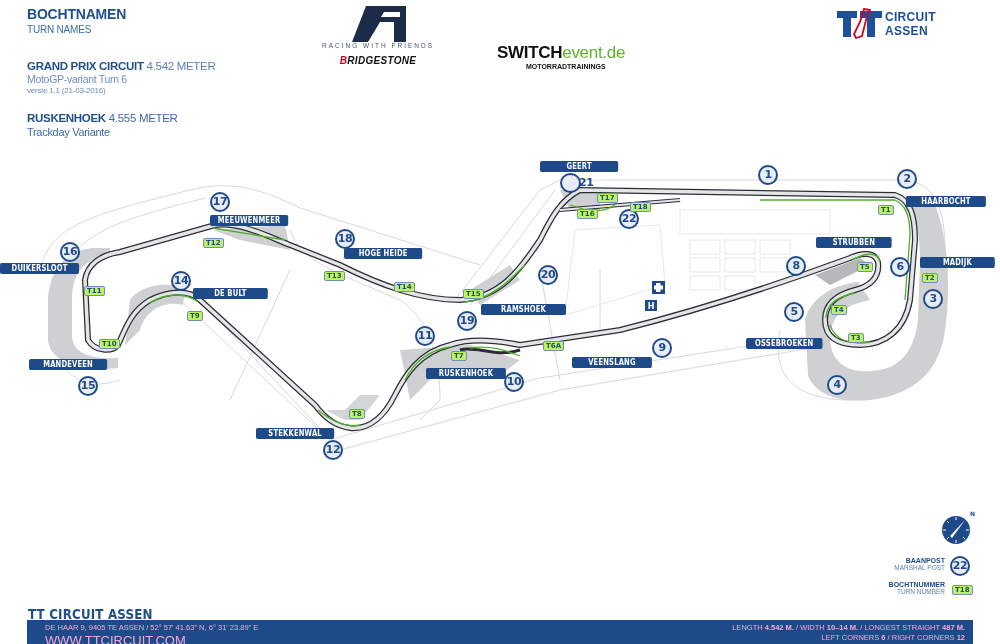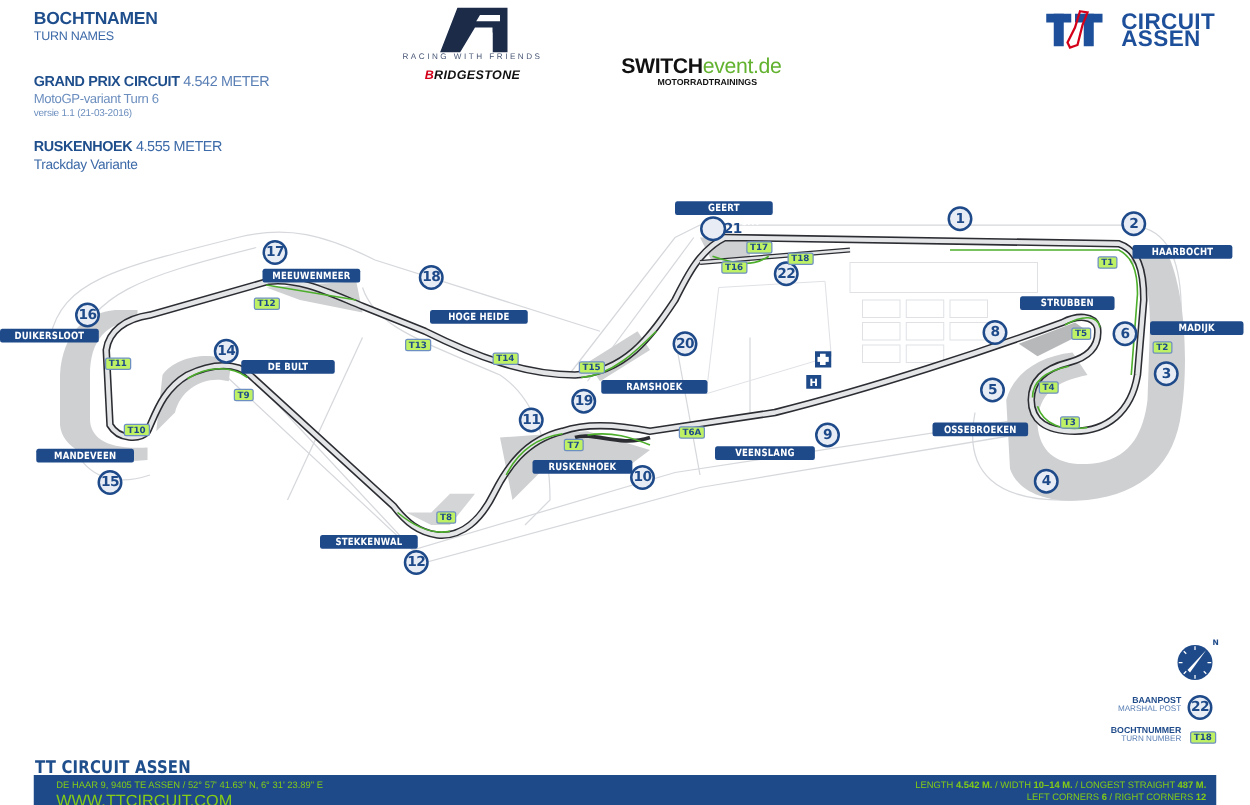--- a/index.html
+++ b/index.html
@@ -26,33 +26,33 @@
   .art .sub { font-size: 6.5px; color: #475675; letter-spacing: 2px; margin-top: 0px; }
   .art .bs { font-size: 10px; font-weight: bold; font-style: italic; color: #111; margin-top: 6px; letter-spacing: 0.3px; }
   .art .bs span { color: #d4001a; }
   .sw { position: absolute; left: 497px; top: 43px; }
   .sw .name { font-size: 17px; color: #111; letter-spacing: -0.3px; }
   .sw .name b { font-weight: bold; }
   .sw .name span { color: #62b22f; margin-top: 24px; }
   .sw .sub { font-size: 7px; color: #111; margin-left: 29px; letter-spacing: 0; font-weight: bold; }
 
   .tt { position: absolute; left: 836px; top: 8px; width: 130px; height: 32px; }
-  .tt .words { position: absolute; left: 49px; top: 2px; font-weight: bold; font-size: 18px; color: #1d4f9a; line-height: 14px; letter-spacing: 0.3px; margin-left: 12px; }
+  .tt .words { position: absolute; left: 49px; top: 2px; font-weight: bold; font-size: 12px; color: #1d4f9a; line-height: 14px; letter-spacing: 0.3px; }
 
   .map { position: absolute; left: 0; top: 150px; }
 
   .lbl { position: absolute; height: 11px; background: #1e4a8a; color: #fff; font-weight: bold; font-size: 8px; line-height: 11px; text-align: center; border-radius: 2px; letter-spacing: 0.2px; font-family: "DejaVu Sans", sans-serif; transform: scaleX(0.85); transform-origin: left center; }
   .post { position: absolute; width: 20px; height: 20px; border-radius: 50%; background: #e8edf5; border: 2px solid #1e4a8a; color: #1e4a8a; font-weight: bold; font-size: 11px; line-height: 16px; text-align: center; font-family: "DejaVu Sans", sans-serif; letter-spacing: -0.5px; }
   .tn { position: absolute; height: 10px; padding: 0 2px; background: #bef264; border: 1px solid #6e8fc2; color: #1e4a8a; font-size: 7px; line-height: 8px; border-radius: 2px; font-weight: bold; font-family: "DejaVu Sans", sans-serif; }
   .lg-row { position: absolute; right: 0; text-align: right; }
   .lg-row .a { font-weight: bold; font-size: 7px; color: #1e4a8a; }
   .lg-row .b { font-size: 6.5px; color: #5a7fb5; }
 
   .footer-title { position: absolute; left: 28px; top: 606px; font-weight: bold; font-size: 14px; color: #1f4e8c; letter-spacing: 0.2px; font-family: "DejaVu Sans", sans-serif; transform: scaleX(0.85); transform-origin: left top; }
-  .footer { position: absolute; left: 27px; top: 620px; width: 946px; height: 24px; background: #1e4a8a; color: #84cc16; }
+  .footer { position: absolute; left: 27px; top: 620px; width: 946px; height: 24px; background: #1e4a8a; color: #f9a8d4; }
   .footer .addr { position: absolute; left: 18px; top: 3px; font-size: 7.5px; letter-spacing: 0; }
   .footer .web { position: absolute; left: 18px; top: 13px; font-size: 13px; font-weight: normal; }
   .footer .stats1 { position: absolute; right: 8px; top: 3px; font-size: 7.5px; text-align: right; }
   .footer .stats2 { position: absolute; right: 8px; top: 13px; font-size: 7.5px; text-align: right; }
   .footer b { font-weight: bold; }
 </style>
 </head>
 <body>
 
 <div class="hdr">
@@ -195,21 +195,21 @@
 <div class="post" style="left:890px;top:257px;">6</div>
 <div class="post" style="left:786px;top:256px;">8</div>
 <div class="post" style="left:652px;top:338px;">9</div>
 <div class="post" style="left:504px;top:372px;">10</div>
 <div class="post" style="left:415px;top:326px;">11</div>
 <div class="post" style="left:323px;top:440px;">12</div>
 <div class="post" style="left:171px;top:271px;">14</div>
 <div class="post" style="left:78px;top:376px;">15</div>
 <div class="post" style="left:60px;top:242px;">16</div>
 <div class="post" style="left:210px;top:192px;">17</div>
-<div class="post" style="left:335px;top:212px;">18</div>
+<div class="post" style="left:335px;top:229px;">18</div>
 <div class="post" style="left:457px;top:311px;">19</div>
 <div class="post" style="left:538px;top:265px;">20</div>
 <div class="post" style="left:560px;top:173px;padding-left:17px;">21</div>
 <div class="post" style="left:619px;top:209px;">22</div>
 
 <div class="tn" style="left:878px;top:205px;">T1</div>
 <div class="tn" style="left:922px;top:273px;">T2</div>
 <div class="tn" style="left:848px;top:333px;">T3</div>
 <div class="tn" style="left:831px;top:305px;">T4</div>
 <div class="tn" style="left:857px;top:262px;">T5</div>

